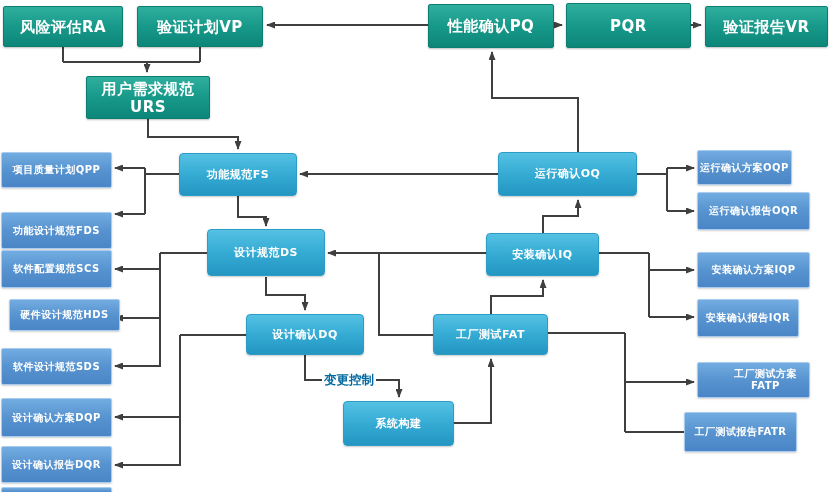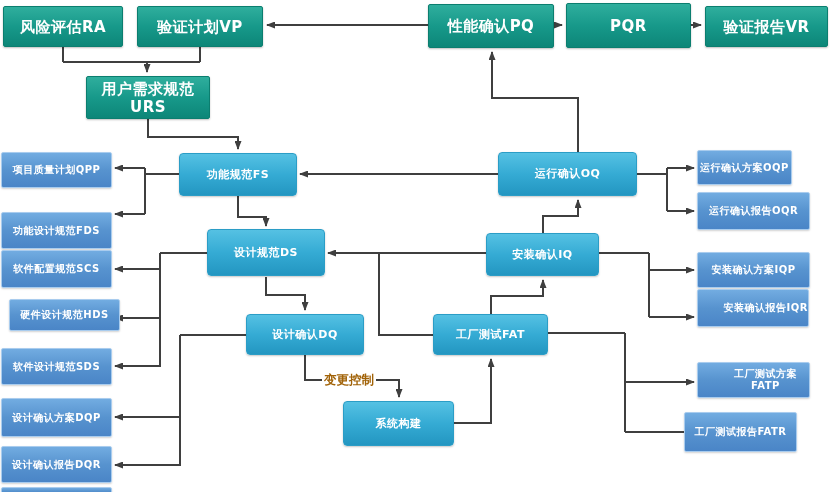--- a/index.html
+++ b/index.html
@@ -23,21 +23,21 @@
     background:linear-gradient(180deg,#55c1e3 0%,#35abd4 50%,#2396c1 100%);
     border:1px solid #2b9dc6;border-radius:4px;font-size:11px;
     box-shadow:0 1px 2px rgba(0,0,0,0.22);
   }
   .blue{
     background:linear-gradient(180deg,#72ace1 0%,#5793cf 50%,#4a85c7 100%);
     border:1px solid #a9ccee;border-radius:2px;font-size:10px;
     box-shadow:0 1px 2px rgba(0,0,0,0.18);
   }
   #edge-label{
-    position:absolute;left:322px;top:372px;background:#ffffff;color:#a16207;
+    position:absolute;left:322px;top:372px;background:#ffffff;color:#0369a1;
     font-size:12.5px;font-weight:bold;padding:0 2px;white-space:nowrap;
   }
 </style>
 </head>
 <body>
 
 <div id="canvas">
   <svg id="wires" width="830" height="492" viewBox="0 0 830 492" xmlns="http://www.w3.org/2000/svg">
     <defs>
       <marker id="arrowhead" markerUnits="userSpaceOnUse" markerWidth="9" markerHeight="7" refX="8" refY="3.5" orient="auto">
@@ -156,21 +156,21 @@
       </div>
       <div class="node blue" style="left: 697px; top: 150px; width: 95px; height: 35px;">
         <span>运行确认方案OQP</span>
       </div>
       <div class="node blue" style="left: 697px; top: 192px; width: 113px; height: 38px;">
         <span>运行确认报告OQR</span>
       </div>
       <div class="node blue" style="left: 697px; top: 252px; width: 113px; height: 36px;">
         <span>安装确认方案IQP</span>
       </div>
-      <div class="node blue" style="left: 697px; top: 289px; width: 112px; height: 38px; align-items: flex-end;">
+      <div class="node blue" style="left: 697px; top: 299px; width: 102px; height: 38px;">
         <span>安装确认报告IQR</span>
       </div>
       <div class="node blue" style="left: 697px; top: 362px; width: 113px; height: 36px; padding-left: 24px;">
         <span>工厂测试方案FATP</span>
       </div>
       <div class="node blue" style="left: 684px; top: 412px; width: 113px; height: 40px;">
         <span>工厂测试报告FATR</span>
       </div>
     </div>
 

